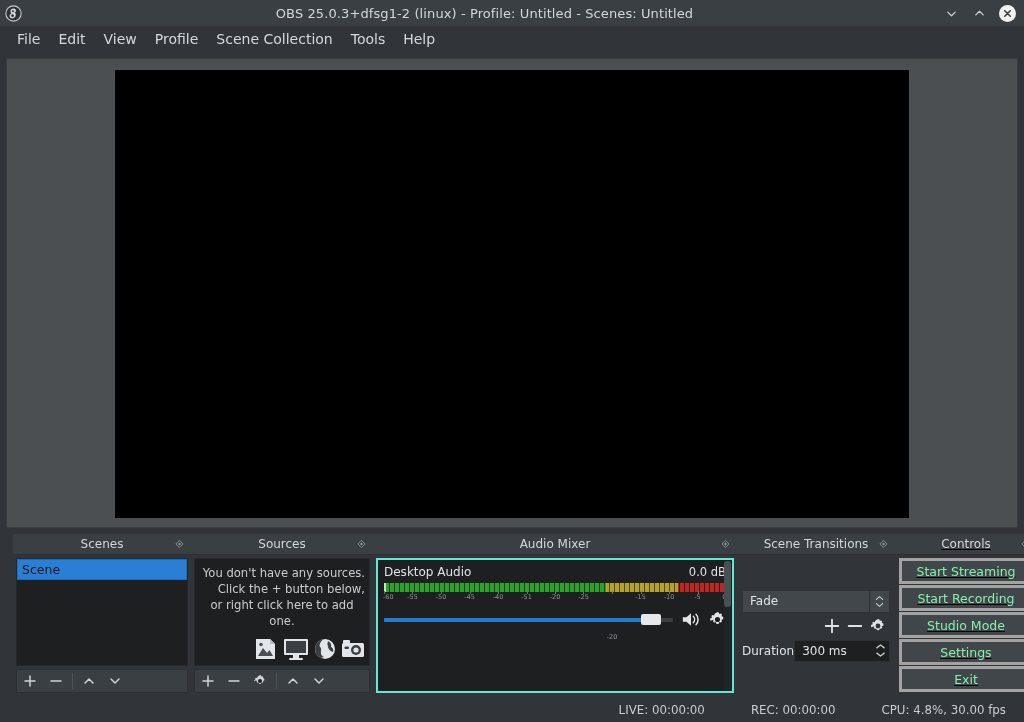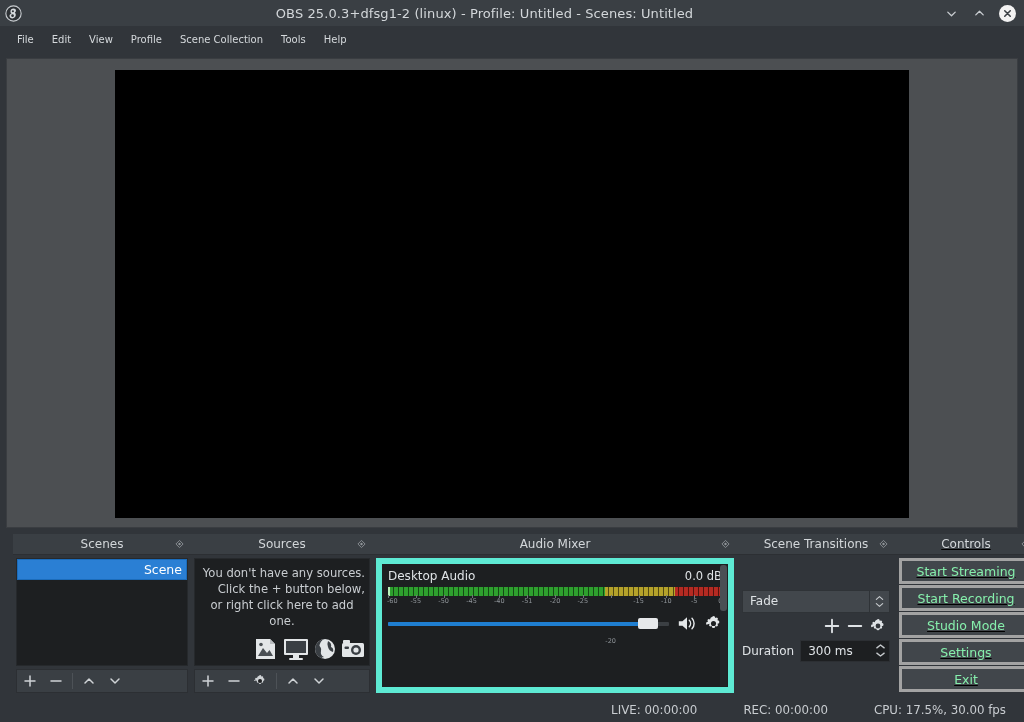--- a/index.html
+++ b/index.html
@@ -29,21 +29,21 @@
     width: 17px; height: 17px; border-radius: 50%; background: #f2f2f2;
     display: flex; align-items: center; justify-content: center; cursor: pointer;
   }
 
   
   .menubar {
     position: absolute; top: 26px; left: 0; width: 1024px; height: 26px;
     background: #31353a; display: flex; align-items: center; padding-left: 8px;
   }
   .menu-item {
-    color: #d5d9dc; font-size: 10px; padding: 3px 9px; cursor: pointer; white-space: nowrap;
+    color: #d5d9dc; font-size: 14px; padding: 3px 9px; cursor: pointer; white-space: nowrap;
   }
 
   
   .preview-wrap {
     position: absolute; left: 6px; top: 58px; width: 1012px; height: 470px;
     background: #4c4f52; border: 1px solid #3a3d41;
   }
   .preview-canvas {
     position: absolute; left: 108px; top: 11px; width: 794px; height: 448px;
     background: #000000;
@@ -65,22 +65,22 @@
     width: 9px; height: 9px; cursor: pointer;
   }
   .dock-body { flex: 1; display: flex; flex-direction: column; padding: 3px; }
 
   
   .scenes-dock { width: 178px; }
   .list-area {
     flex: 1; background: #1d1f21; border: 1px solid #26292c; overflow: hidden;
   }
   .scene-row {
-    background: #2a7fd4; color: #ffffff; font-size: 12.5px; padding: 2px 4px;
-    border: 1px solid #1b6cbb; cursor: pointer; text-align: right;
+    background: #2a7fd4; color: #0f172a; font-size: 12.5px; padding: 2px 4px;
+    border: 1px solid #1b6cbb; cursor: pointer;
   }
   .btnbar {
     height: 24px; margin-top: 3px; background: #3a3f44; border: 1px solid #2c2f33;
     display: flex; align-items: center;
   }
   .tbtn {
     width: 26px; height: 22px; display: flex; align-items: center; justify-content: center;
     color: #cfd3d6; cursor: pointer;
   }
   .tsep { width: 1px; height: 16px; background: #4d5257; margin: 0 3px; }
@@ -90,21 +90,21 @@
   .sources-empty {
     flex: 1; background: #1d1f21; border: 1px solid #26292c;
     display: flex; flex-direction: column; align-items: flex-end; justify-content: center;
     color: #c9cdd1; font-size: 11.6px; line-height: 16px; text-align: center; padding: 4px;
   }
   .src-icons { display: flex; gap: 5px; margin-top: 9px; align-items: center; }
 
   
   .mixer-dock { width: 364px; }
   .mixer-body {
-    flex: 1; background: #1d1f21; border: 6px solid #5eead4; padding: 5px 6px 4px 6px;
+    flex: 1; background: #1d1f21; border: 2px solid #5eead4; padding: 5px 6px 4px 6px;
     position: relative;
   }
   .mx-head { display: flex; justify-content: space-between; align-items: baseline; }
   .mx-name { color: #dfe3e6; font-size: 12px; }
   .mx-db { color: #dfe3e6; font-size: 11.5px; }
   .meter { position: relative; height: 9px; margin-top: 4px; width: 100%; display: flex; }
   .meter-g { background: #2ea02e; }
   .meter-y { background: #b5a22a; }
   .meter-r { background: #b52a22; }
   .meter-ticks {
@@ -136,21 +136,21 @@
   .combo {
     height: 23px; background: #42474c; border: 1px solid #2f3337; display: flex; align-items: center;
     color: #dfe3e6; font-size: 12px; padding-left: 7px; position: relative; cursor: pointer;
   }
   .combo-arrows {
     position: absolute; right: 0; top: 0; bottom: 0; width: 20px;
     border-left: 1px solid #2f3337; display: flex; flex-direction: column;
     align-items: center; justify-content: center; gap: 1px;
   }
   .trans-btns { display: flex; align-items: center; justify-content: flex-end; gap: 7px; margin-top: 5px; padding-right: 4px; }
-  .dur-row { display: flex; align-items: center; gap: 6px; margin-top: 6px; }
+  .dur-row { display: flex; align-items: center; gap: 0; margin-top: 6px; }
   .dur-label { color: #dfe3e6; font-size: 12px; }
   .dur-field {
     flex: 1; height: 22px; background: #1d1f21; border: 1px solid #2c2f33;
     display: flex; align-items: center; position: relative;
   }
   .dur-value { color: #dfe3e6; font-size: 12px; padding-left: 7px; }
   .spin {
     position: absolute; right: 2px; top: 0; bottom: 0; width: 14px;
     display: flex; flex-direction: column; align-items: center; justify-content: center; gap: 1px;
   }
@@ -489,16 +489,16 @@
         <div class="ctrl-btn">Settings</div>
         <div class="ctrl-btn">Exit</div>
       </div>
     </div>
 
   </div>
 
   <div class="statusbar">
     <span>LIVE: 00:00:00</span>
     <span>REC: 00:00:00</span>
-    <span>CPU: 17.5%, 30.00 fps</span>
+    <span>CPU: 4.8%, 30.00 fps</span>
   </div>
 
 </div>
 
 </body></html>

